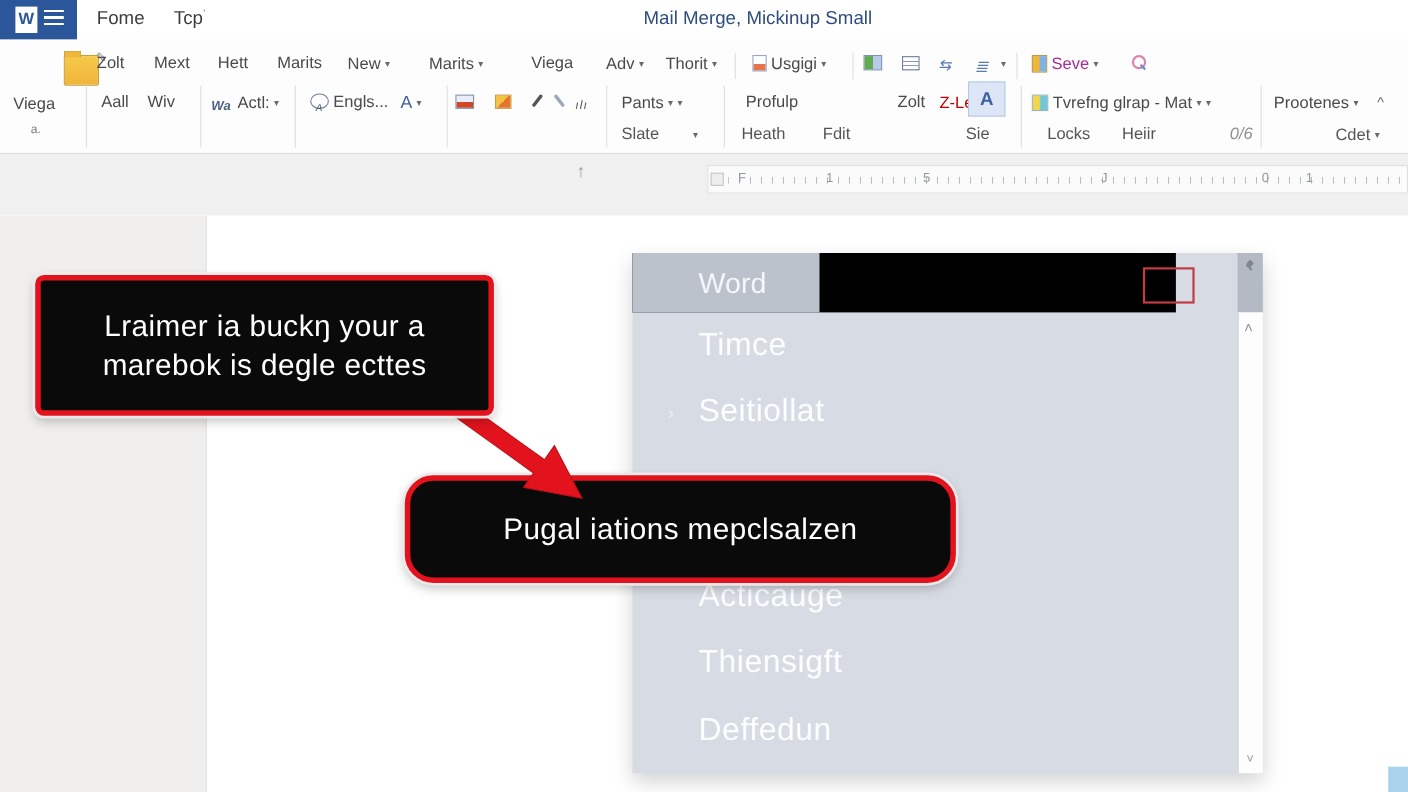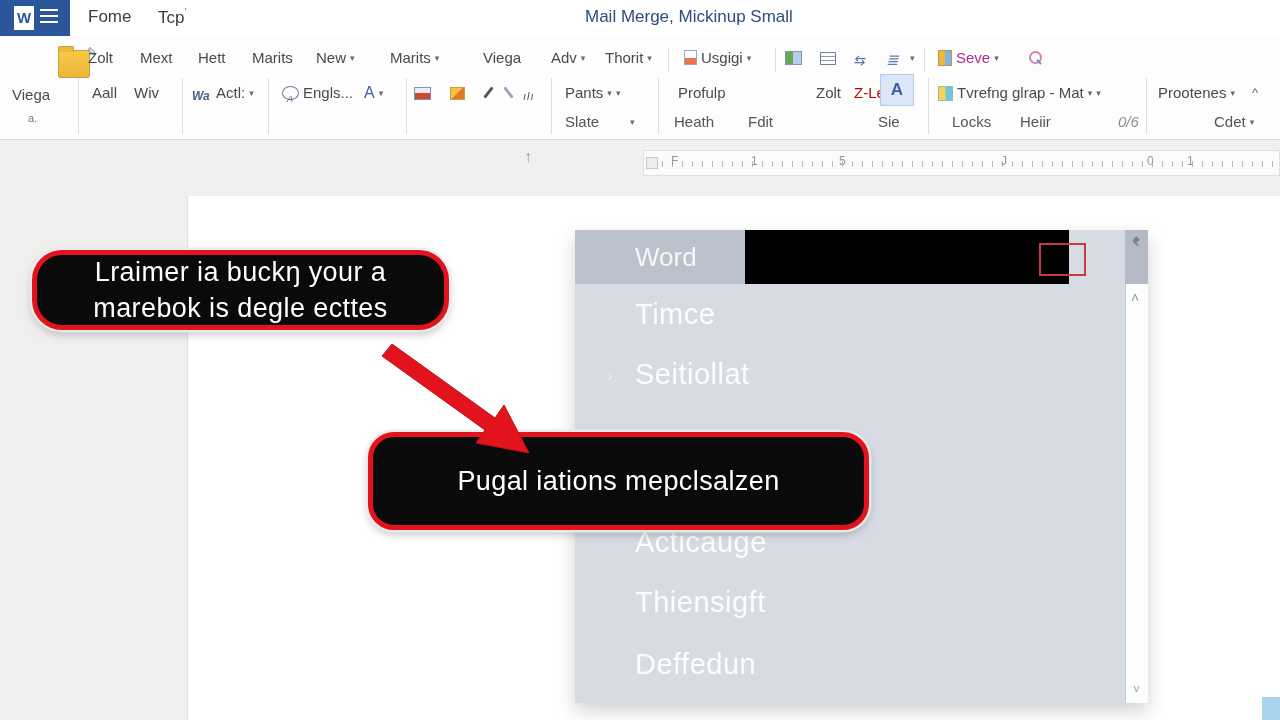--- a/index.html
+++ b/index.html
@@ -121,21 +121,21 @@
   .panel-item{position:absolute;left:0;width:548px;height:52px;color:#fcfdfe;font-size:29px;
       font-weight:300;padding-left:60px;letter-spacing:.5px;cursor:default;}
   .panel-item .mk{position:absolute;left:32px;top:8px;font-size:17px;color:rgba(255,255,255,.55);}
 
   
   .callout{position:absolute;background:#0a0a0a;border:5px solid #e3131e;
       box-shadow:0 0 0 2.5px rgba(235,235,235,.95),0 4px 10px rgba(0,0,0,.25);
       color:#fff;display:flex;align-items:center;justify-content:center;text-align:center;
       font-size:27px;letter-spacing:.4px;line-height:1.35;z-index:5;}
   #callout-1{left:57px;top:121px;width:458px;height:68px;border-radius:28px;}
-  #callout-2{left:32px;top:250px;width:417px;height:80px;border-radius:30px;}
+  #callout-2{left:32px;top:250px;width:417px;height:128px;border-radius:8px;}
   #callout-3{left:368px;top:432px;width:501px;height:98px;border-radius:26px;z-index:3;}
   #arrow-svg{position:absolute;left:0;top:0;width:1280px;height:720px;z-index:4;pointer-events:none;}
 </style>
 </head>
 <body>
 
 <div id="screen">
 
   <div id="titlebar">
     <div id="app-logo">

